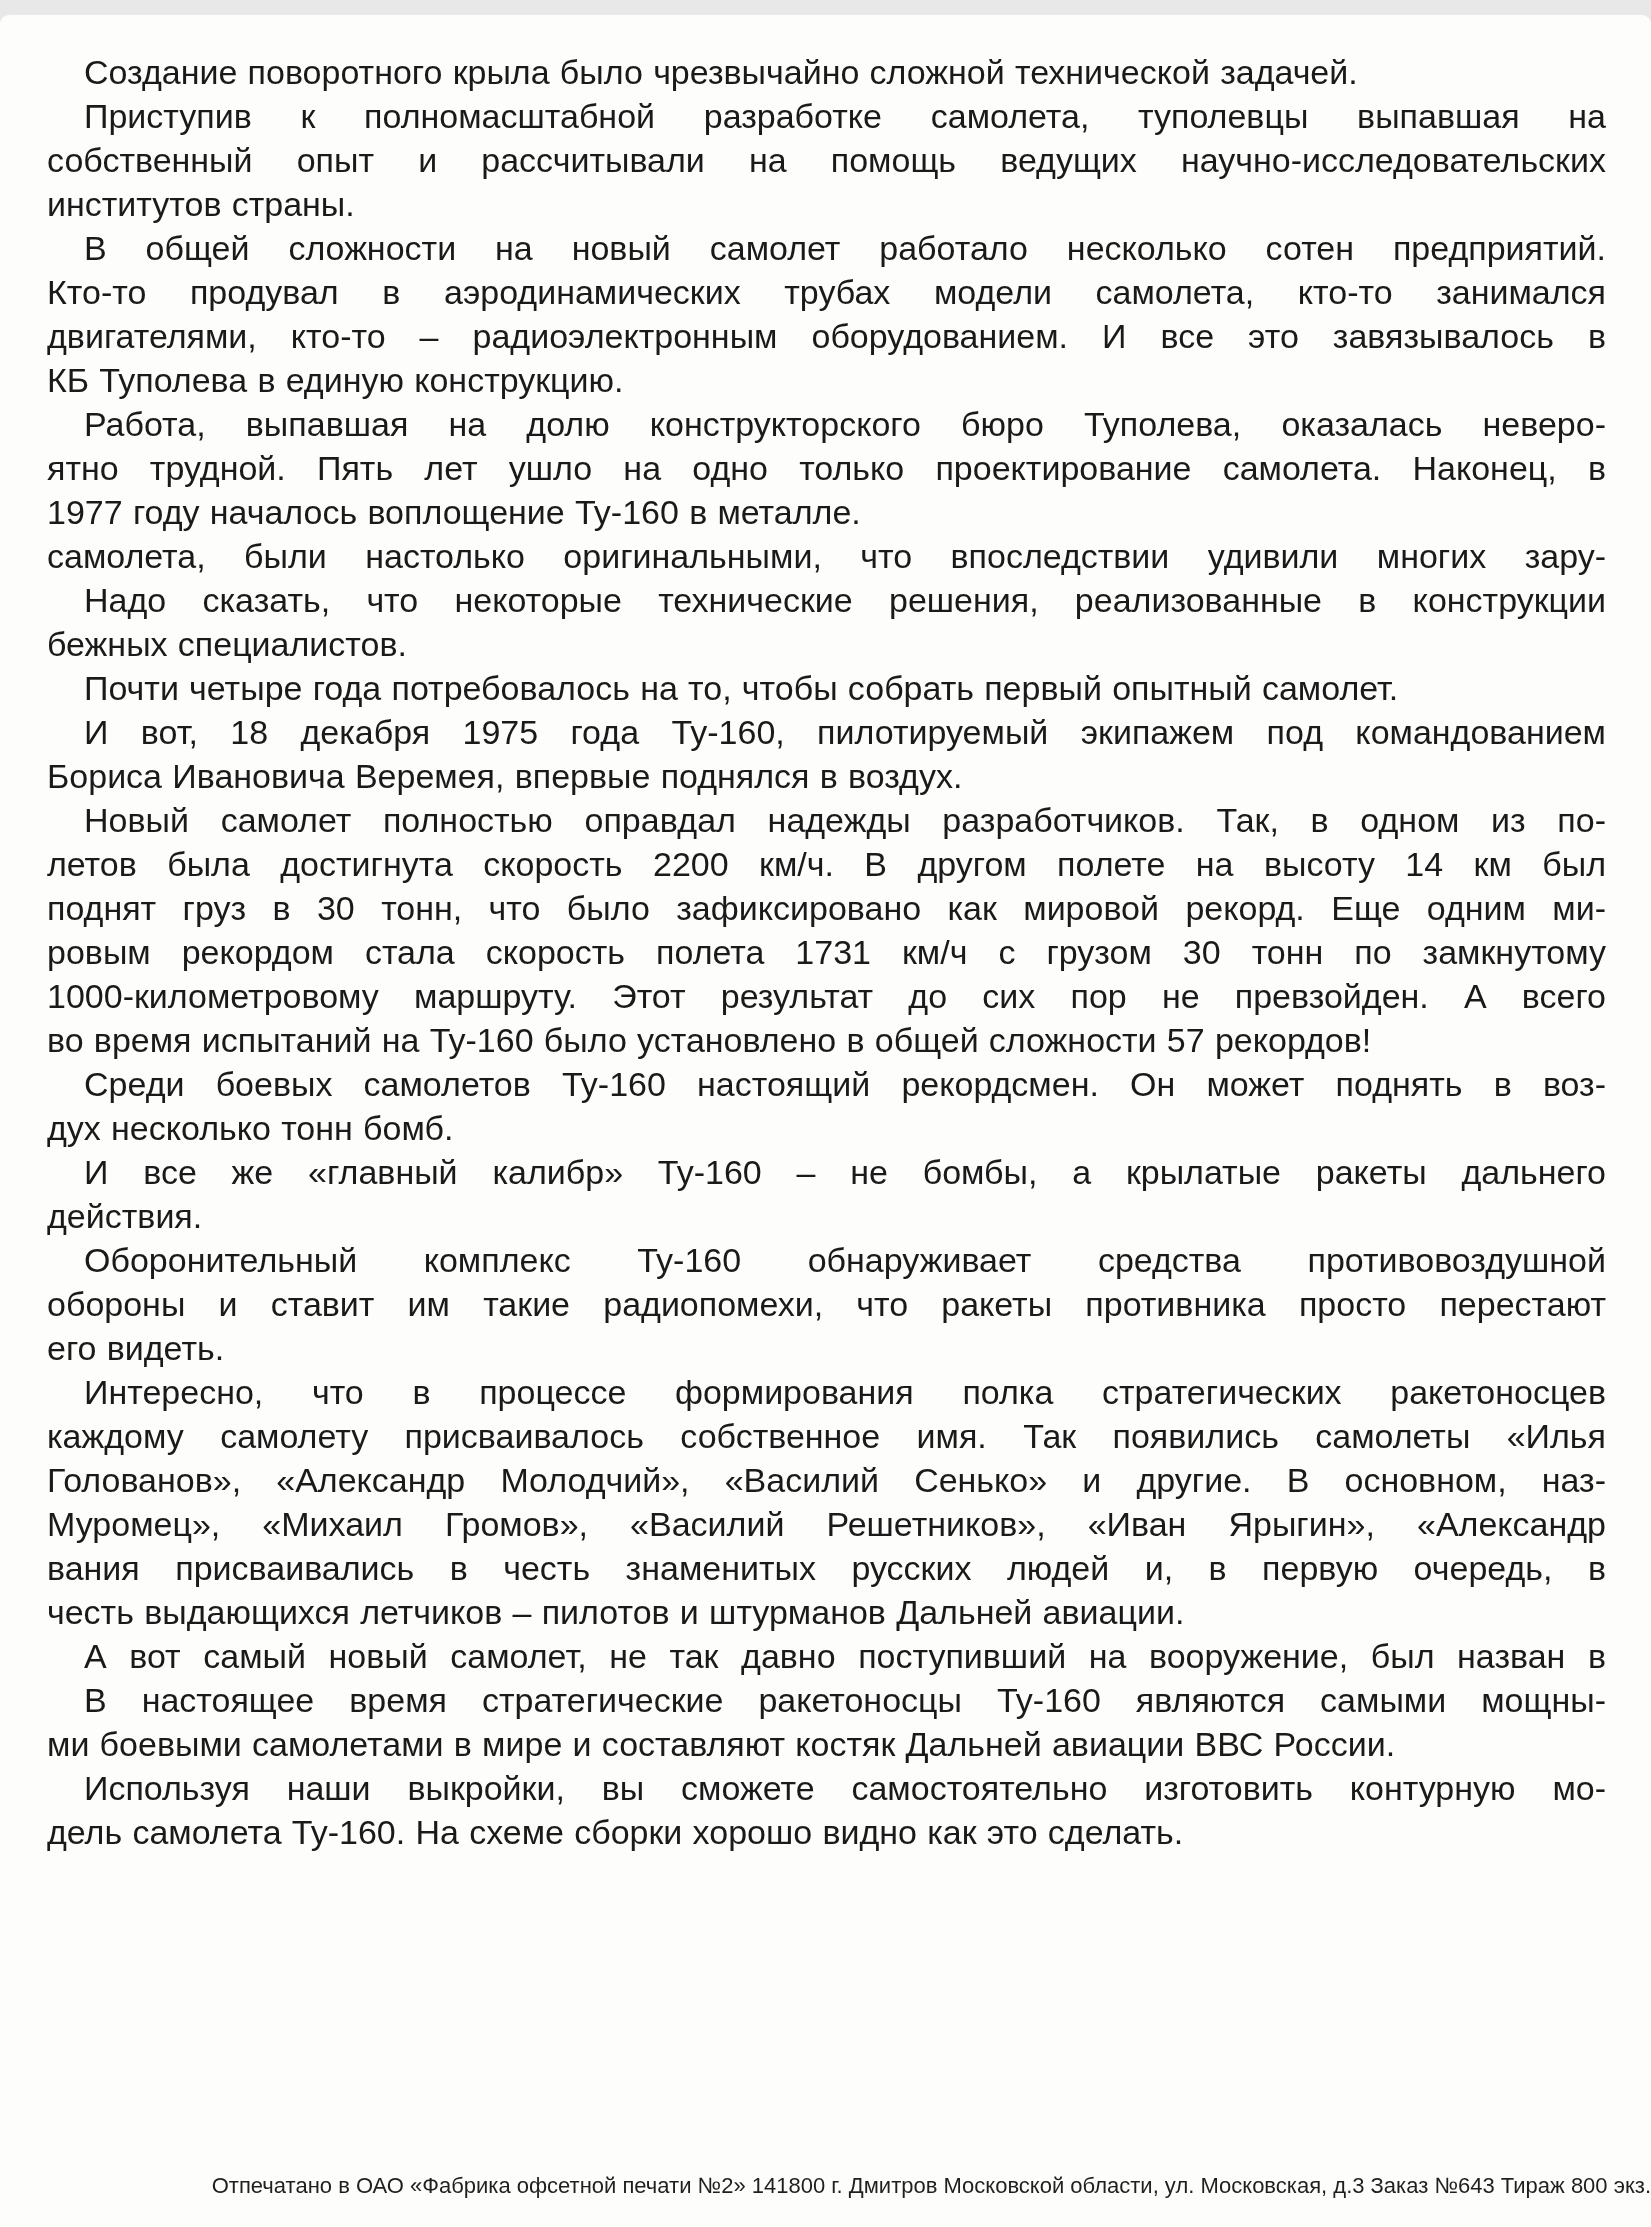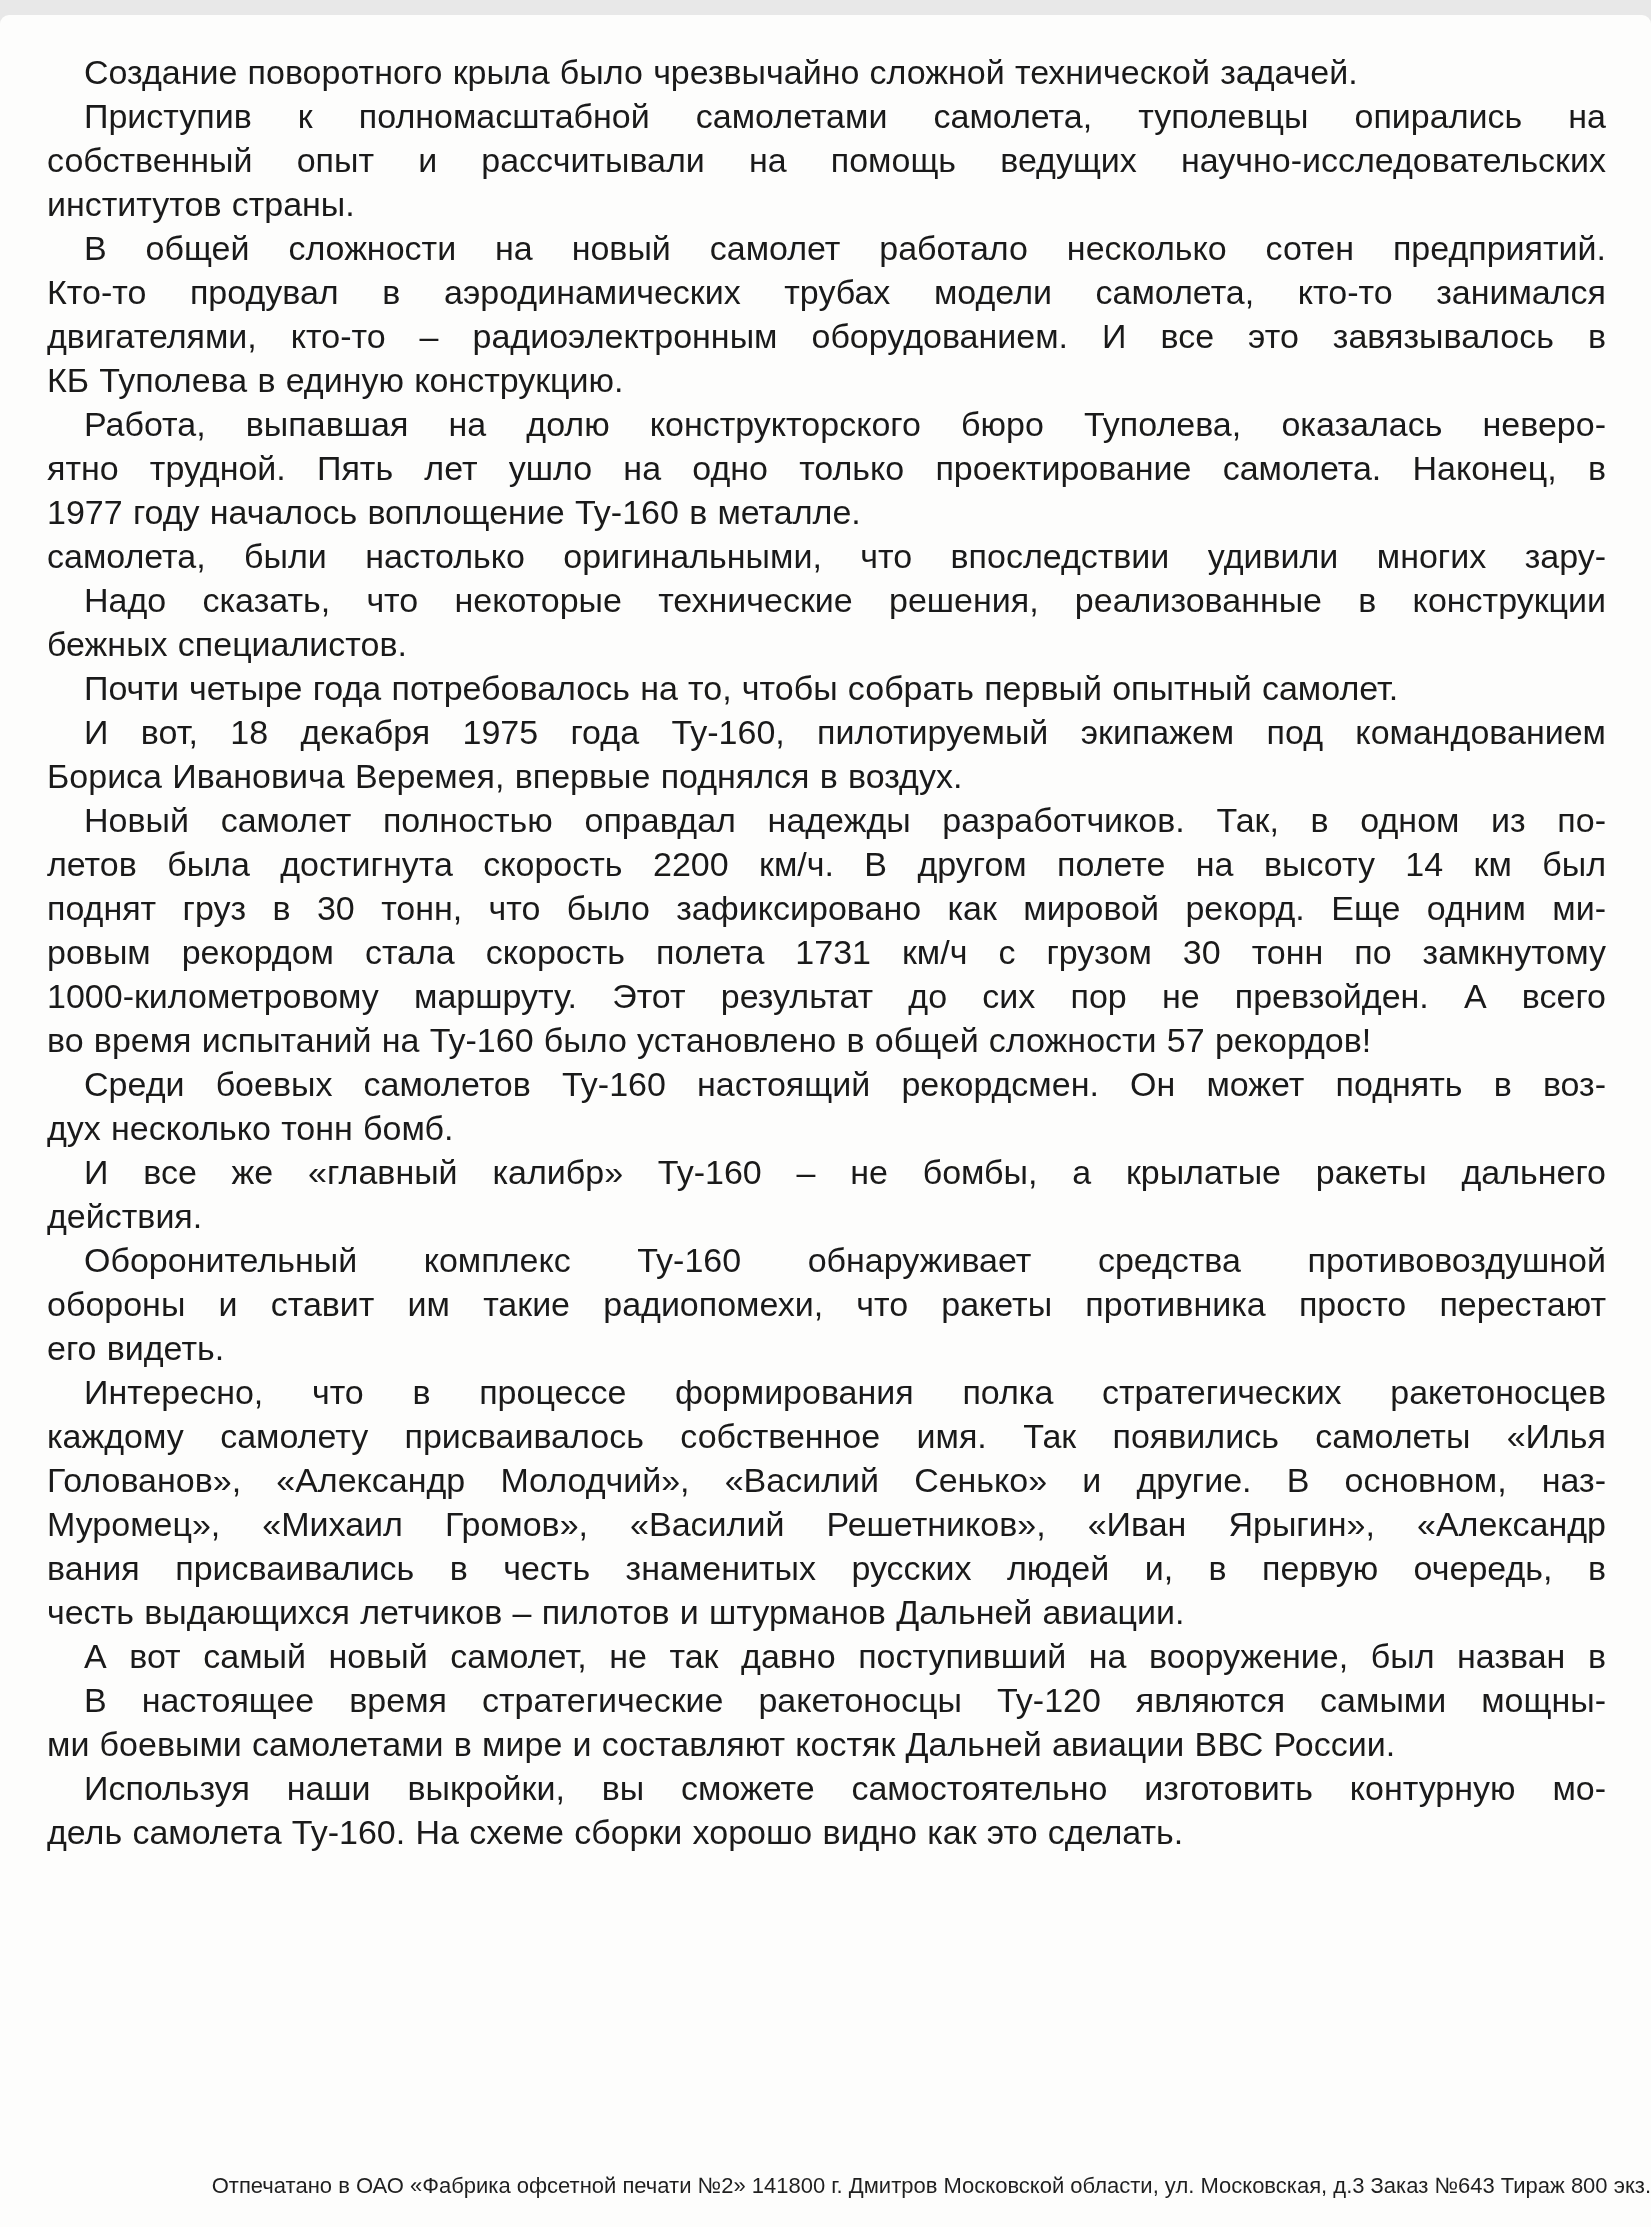--- a/index.html
+++ b/index.html
@@ -64,21 +64,21 @@
 </style>
 </head>
 <body>
 
 <div class="page">
   <div class="body-text">
       <div class="paragraph">
         <div class="line first last">Создание поворотного крыла было чрезвычайно сложной технической задачей.</div>
       </div>
       <div class="paragraph">
-        <div class="line first">Приступив к полномасштабной самолетами самолета, туполевцы опирались на</div>
+        <div class="line first">Приступив к полномасштабной разработке самолета, туполевцы выпавшая на</div>
         <div class="line">собственный опыт и рассчитывали на помощь ведущих научно-исследовательских</div>
         <div class="line last">институтов страны.</div>
       </div>
       <div class="paragraph">
         <div class="line first">В общей сложности на новый самолет работало несколько сотен предприятий.</div>
         <div class="line">Кто-то продувал в аэродинамических трубах модели самолета, кто-то занимался</div>
         <div class="line">двигателями, кто-то – радиоэлектронным оборудованием. И все это завязывалось в</div>
         <div class="line last">КБ Туполева в единую конструкцию.</div>
       </div>
       <div class="paragraph">
@@ -124,21 +124,21 @@
         <div class="line">каждому самолету присваивалось собственное имя. Так появились самолеты «Илья</div>
         <div class="line">Голованов», «Александр Молодчий», «Василий Сенько» и другие. В основном, наз-</div>
         <div class="line">Муромец», «Михаил Громов», «Василий Решетников», «Иван Ярыгин», «Александр</div>
         <div class="line">вания присваивались в честь знаменитых русских людей и, в первую очередь, в</div>
         <div class="line last">честь выдающихся летчиков – пилотов и штурманов Дальней авиации.</div>
       </div>
       <div class="paragraph">
         <div class="line first">А вот самый новый самолет, не так давно поступивший на вооружение, был назван в</div>
       </div>
       <div class="paragraph">
-        <div class="line first">В настоящее время стратегические ракетоносцы Ту-120 являются самыми мощны-</div>
+        <div class="line first">В настоящее время стратегические ракетоносцы Ту-160 являются самыми мощны-</div>
         <div class="line last">ми боевыми самолетами в мире и составляют костяк Дальней авиации ВВС России.</div>
       </div>
       <div class="paragraph">
         <div class="line first">Используя наши выкройки, вы сможете самостоятельно изготовить контурную мо-</div>
         <div class="line last">дель самолета Ту-160. На схеме сборки хорошо видно как это сделать.</div>
       </div>
     </div>
   <div class="footer">Отпечатано в ОАО «Фабрика офсетной печати №2» 141800 г. Дмитров Московской области, ул. Московская, д.3 Заказ №643 Тираж 800 экз.</div>
 </div>
 

